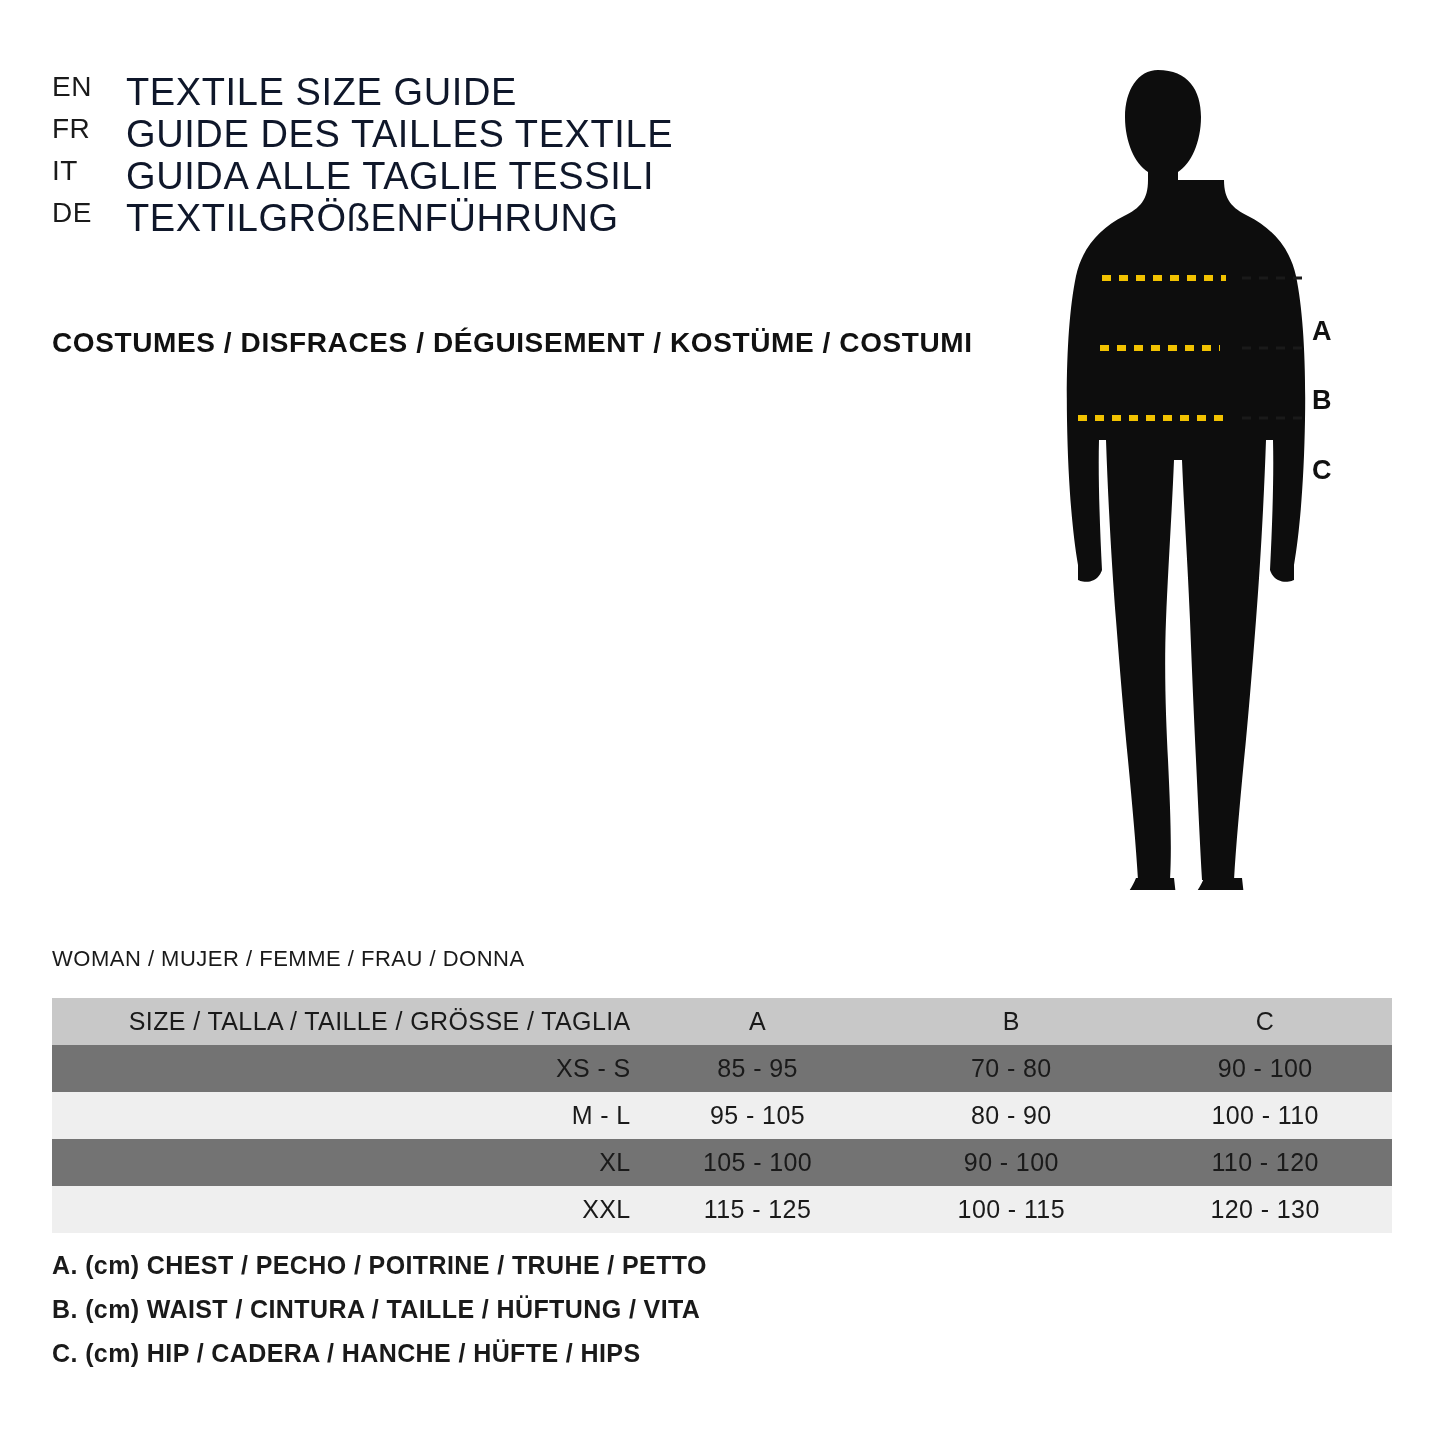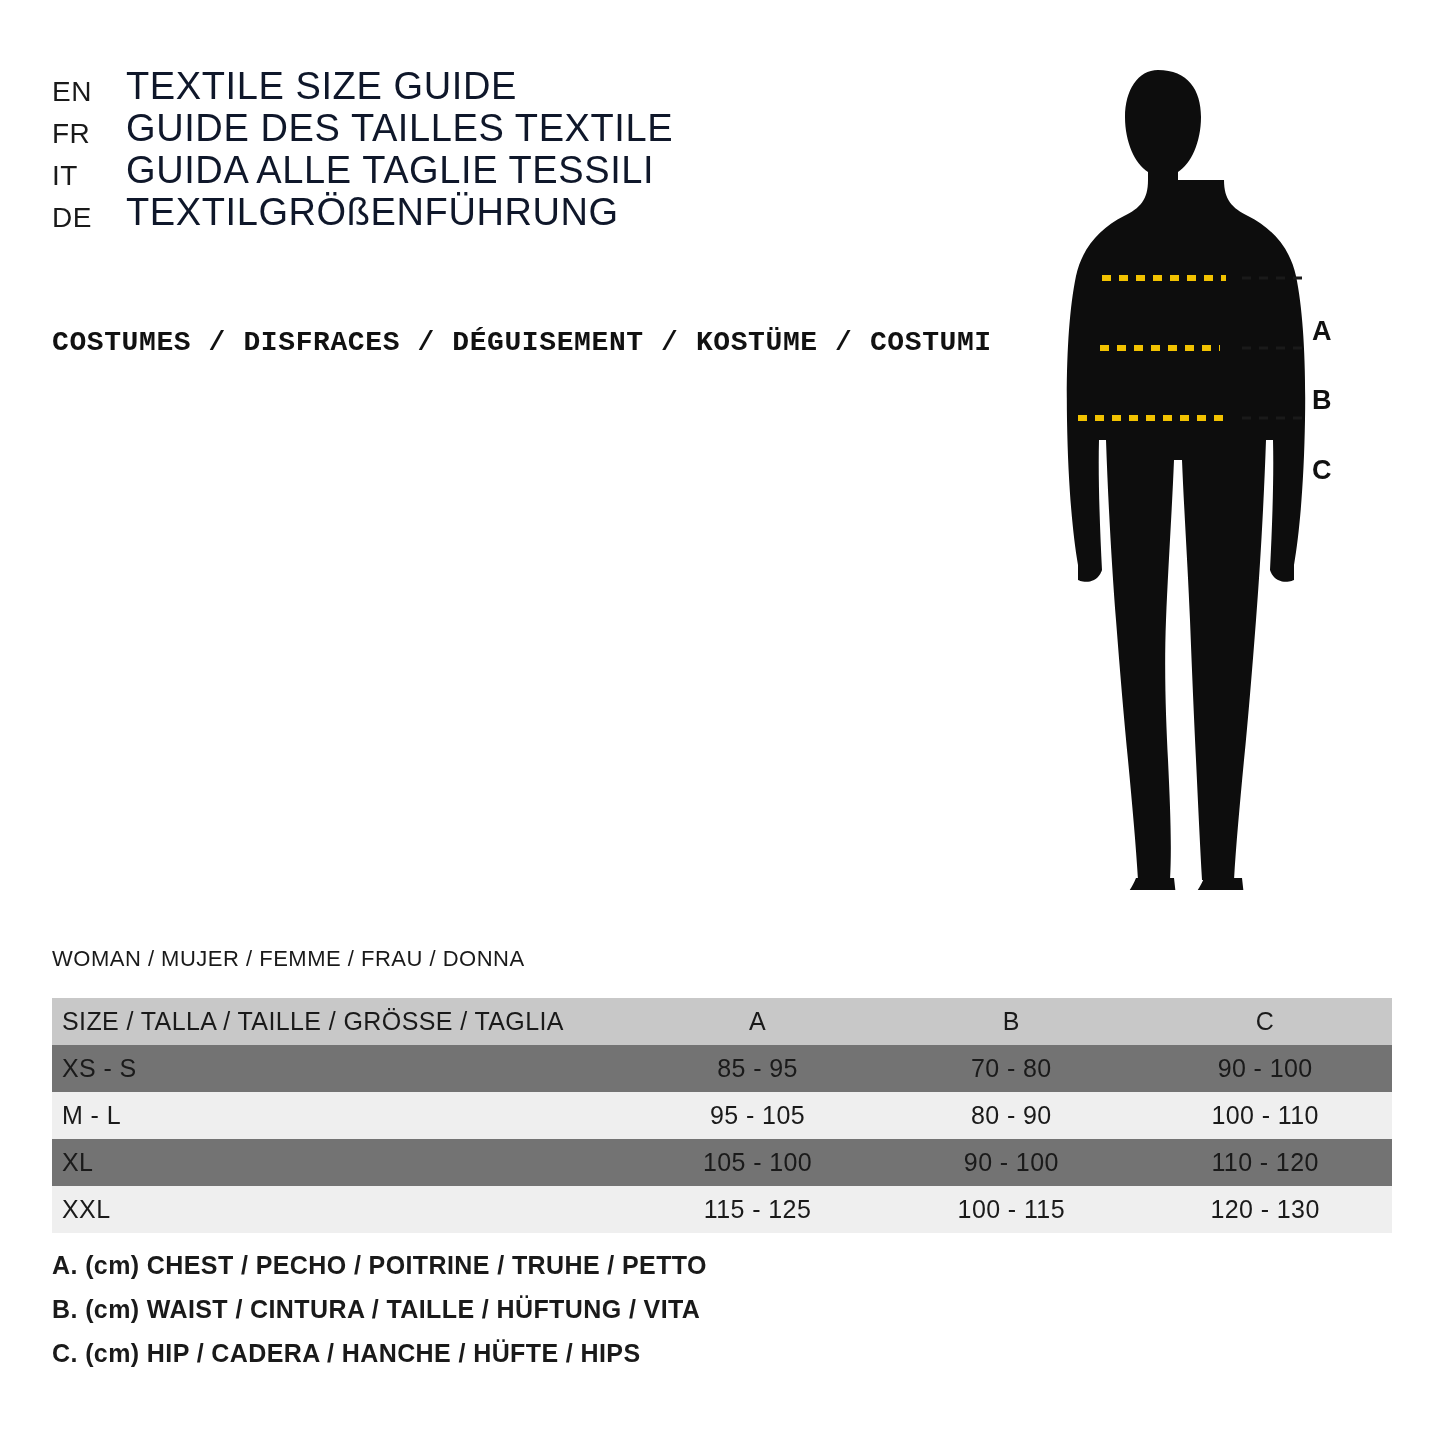--- a/index.html
+++ b/index.html
@@ -18,21 +18,21 @@
 
   
   .lang-block {
     position: absolute;
     left: 52px;
     top: 66px;
     width: 960px;
   }
   .lang-row {
     display: flex;
-    align-items: flex-end;
+    align-items: center;
     height: 42px;
   }
   .lang-code {
     width: 74px;
     font-size: 28px;
     letter-spacing: 0.5px;
     color: #1a1a1a;
   }
   .lang-text {
     font-size: 38px;
@@ -41,21 +41,20 @@
     margin-top: 10px;
   }
   .costumes-line {
     position: absolute;
     left: 52px;
     top: 327px;
     font-size: 28px;
     font-weight: bold;
     letter-spacing: 0.6px;
     color: #111;
-    font-family: Liberation Mono, monospace;
   }
 
   
   .figure-wrap {
     position: absolute;
     left: 1020px;
     top: 60px;
     width: 340px;
     height: 830px;
   }
@@ -94,21 +93,21 @@
   table.size-table th,
   table.size-table td {
     font-size: 25px;
     font-weight: normal;
     color: #1a1a1a;
     padding: 9px 0 9px 0;
     letter-spacing: 0.4px;
   }
   table.size-table th.head-size,
   table.size-table td.cell-size {
-    text-align: left;
+    text-align: right;
     padding-left: 10px;
     width: 560px;
   }
   table.size-table th.col,
   table.size-table td.col {
     text-align: center;
     width: 250px;
   }
   tr.header-row { background: #c8c8c8; }
   tr.row-alt { background: #efefef; border-radius: 8px; }

